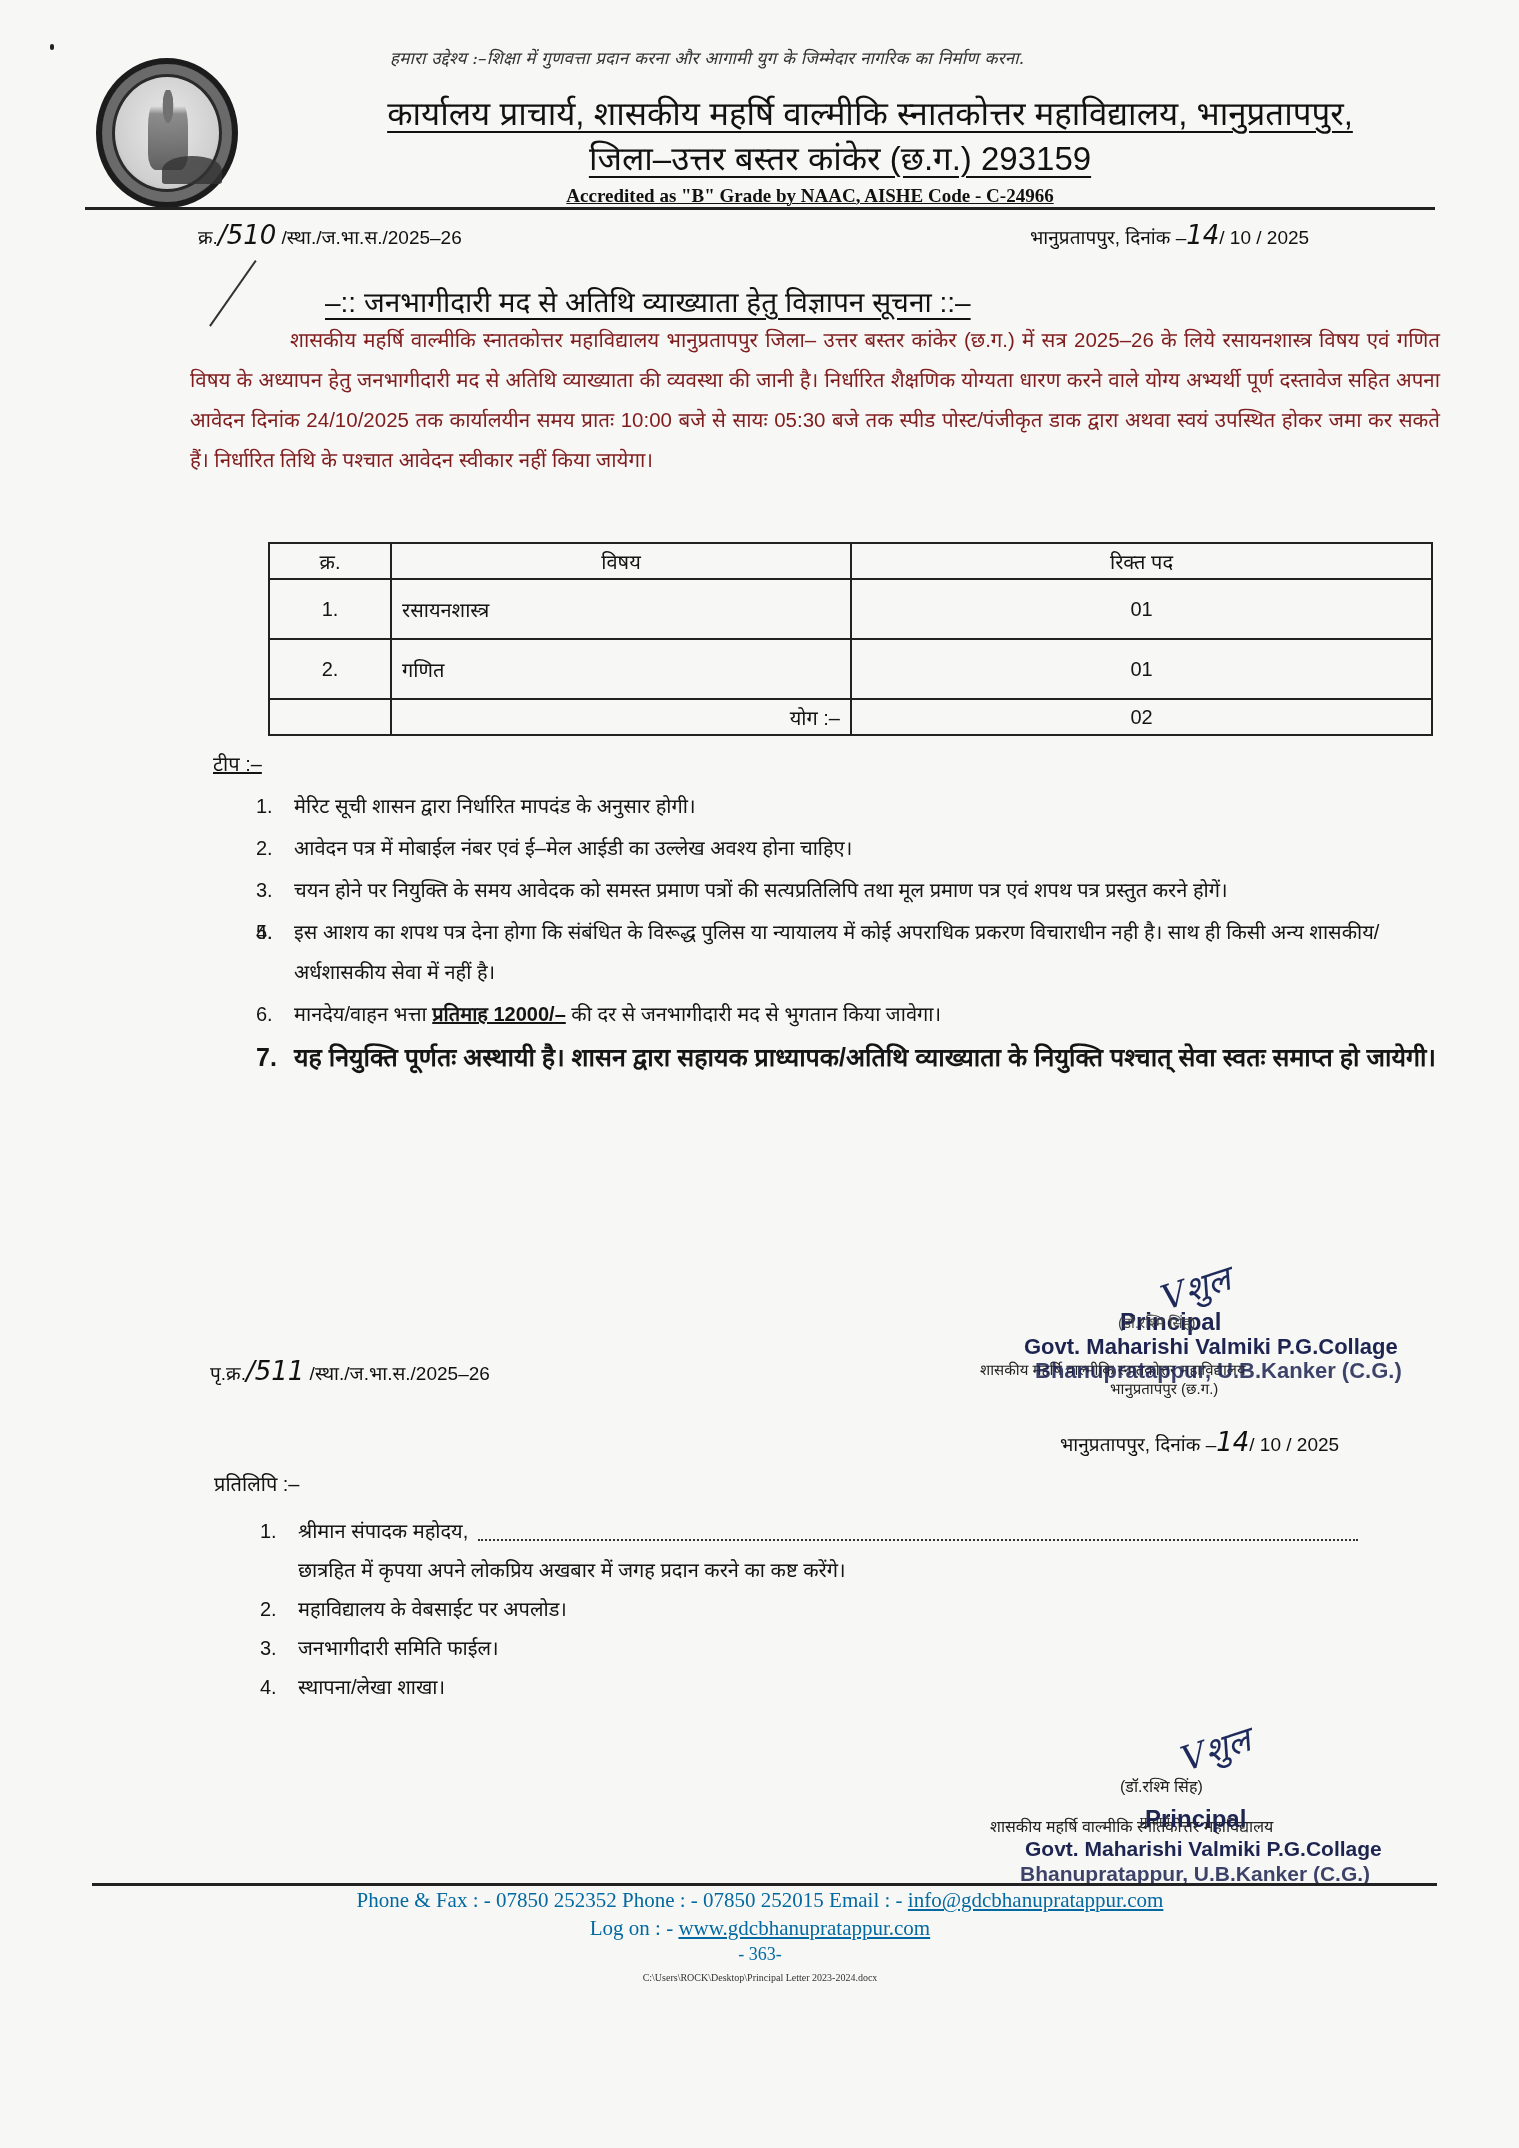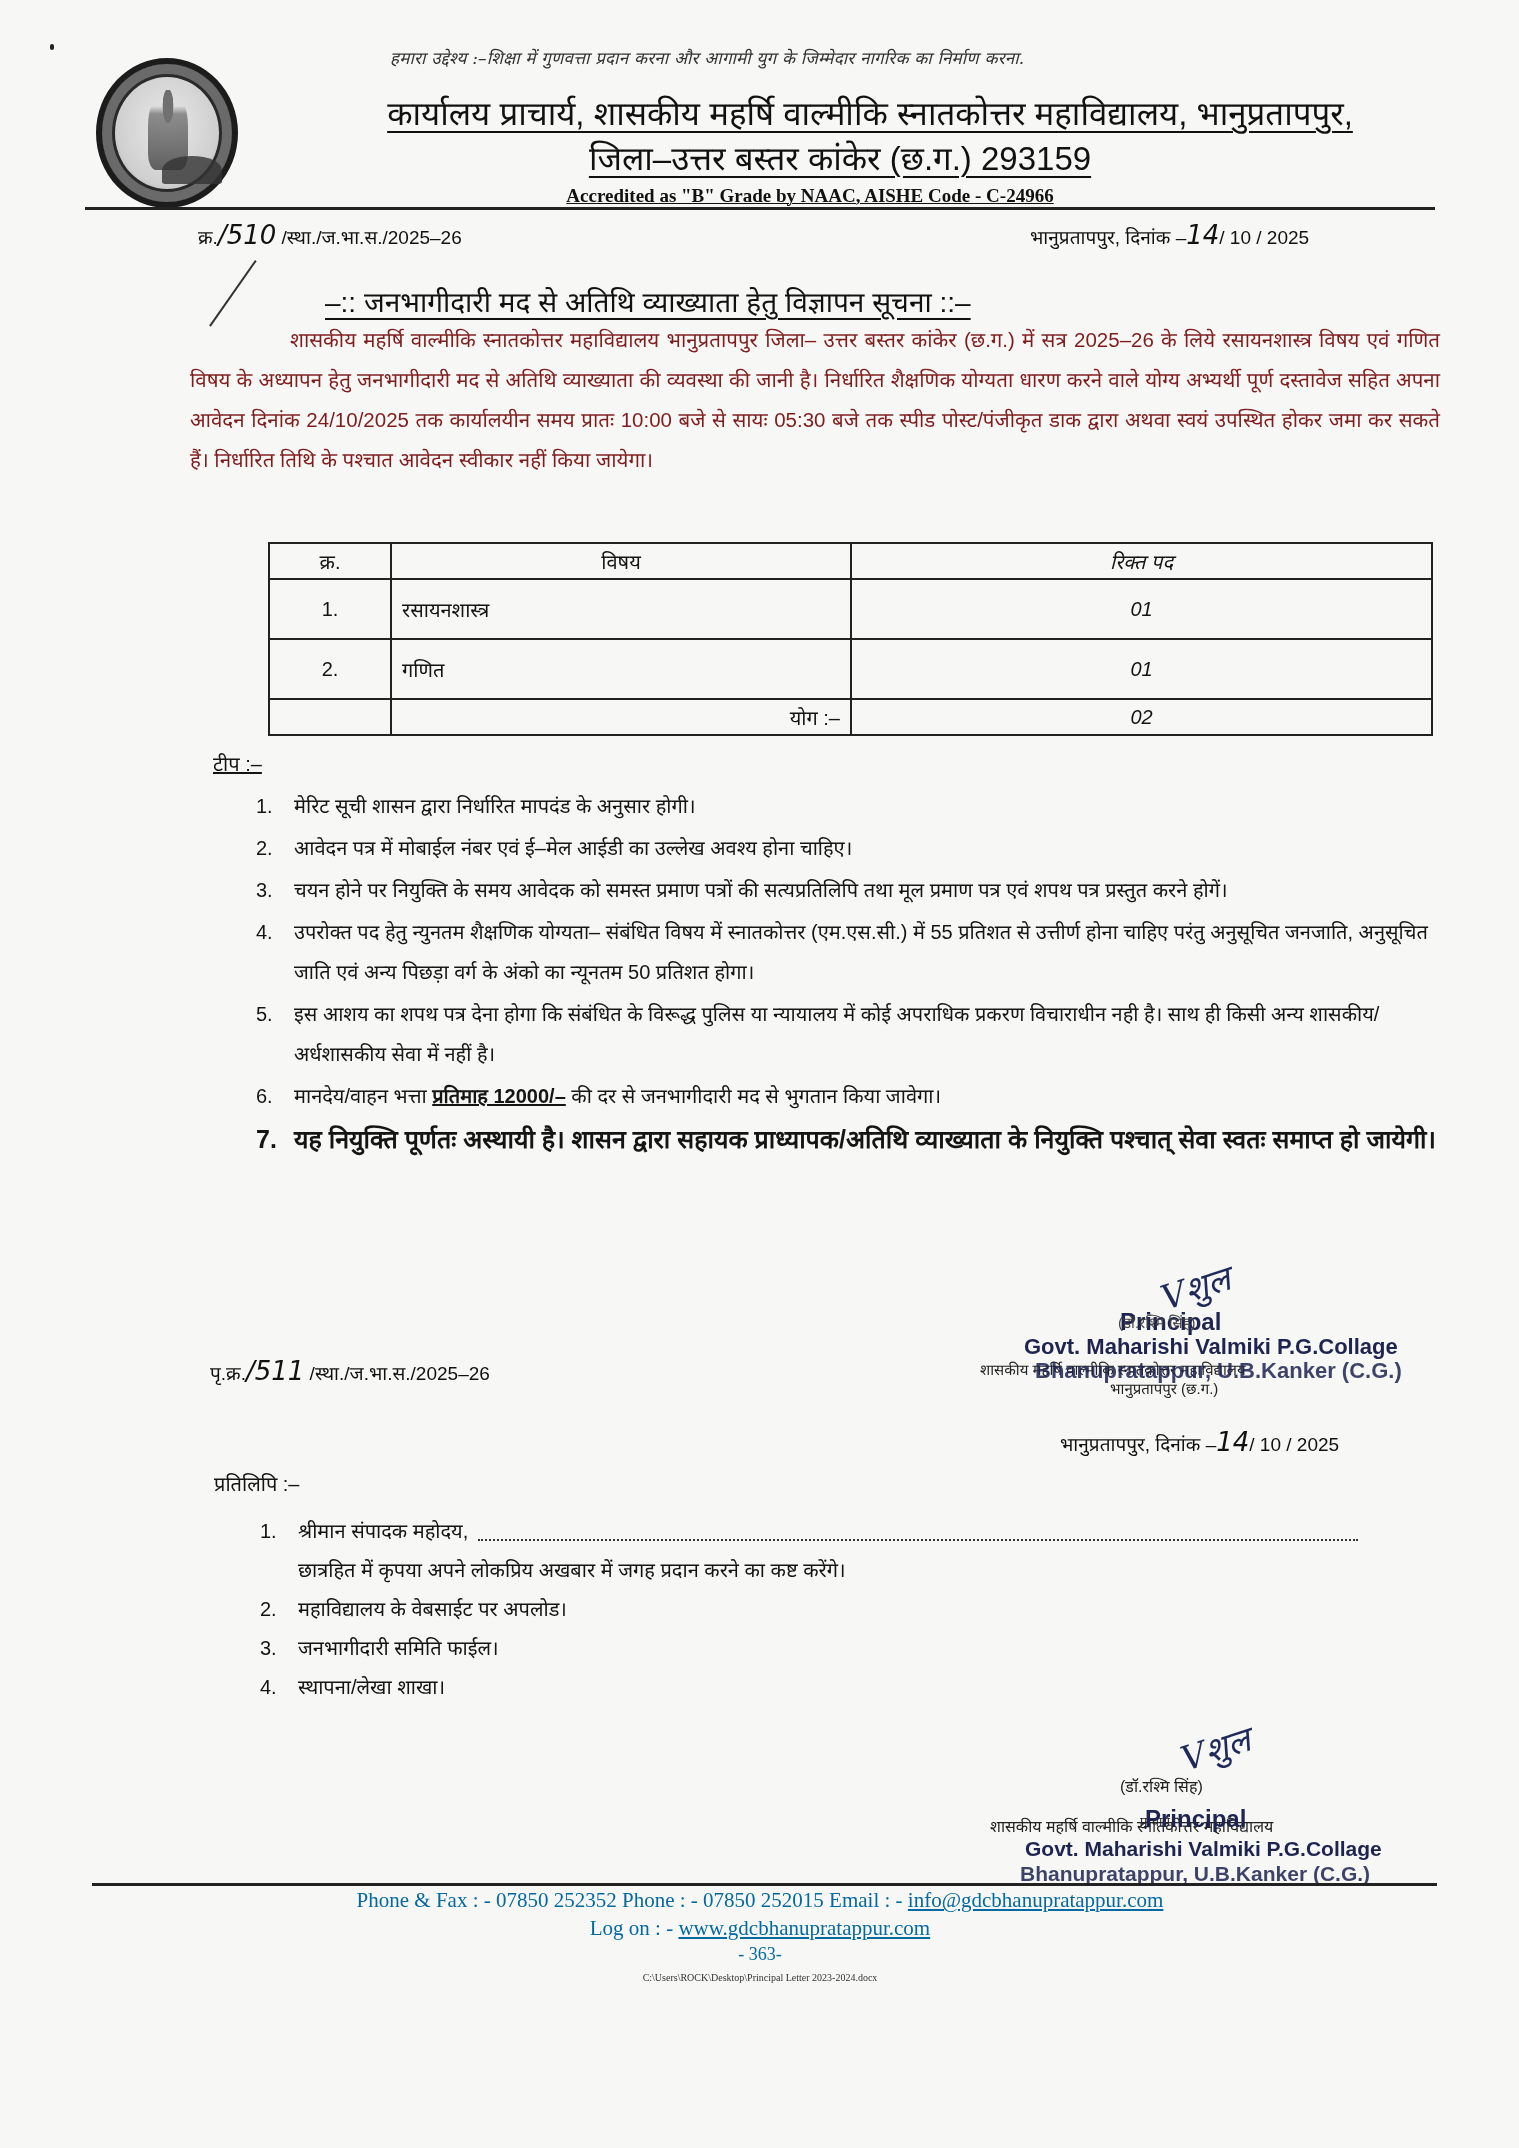--- a/index.html
+++ b/index.html
@@ -78,21 +78,21 @@
     .tbl {
       left: 268px; top: 542px; width: 1165px;
       border-collapse: collapse; font-size: 20px;
     }
     .tbl td, .tbl th { border: 2px solid #222; padding: 0 10px; font-weight: normal; }
     .tbl th { height: 34px; }
     .tbl tr.row td { height: 58px; }
     .tbl tr.total td { height: 34px; border-radius: 18px; }
     .c1 { width: 100px; text-align:center; }
     .c2 { width: 438px; text-align:left; }
-    .c3 { text-align:center;font-style:italic; }
+    .c3 { text-align:center; }
     .tbl th.c2 { text-align:center; }
     .right { text-align:right !important; }
 
     .tip { left: 213px; top: 750px; font-size: 20px; text-decoration: underline; }
     .notes { left: 250px; top: 786px; width: 1195px; font-size: 20px; color:#151515; }
     .note { position: relative; padding-left: 44px; line-height: 40px; margin-bottom: 2px; }
     .note .num { position: absolute; left: 6px; top: 0; }
     .note.big { font-size: 25px; font-weight: bold; line-height: 42px; }
     .ul { text-decoration: underline; font-weight: bold; }
 
@@ -178,21 +178,21 @@
     <td class="c3">02</td>
   </tr>
 </tbody>
   </table>
 
 <div class="abs tip">टीप :–</div>
 <div class="abs notes">
   <div class="note"><span class="num">1.</span><span>मेरिट सूची शासन द्वारा निर्धारित मापदंड के अनुसार होगी।</span></div>
   <div class="note"><span class="num">2.</span><span>आवेदन पत्र में मोबाईल नंबर एवं ई–मेल आईडी का उल्लेख अवश्य होना चाहिए।</span></div>
   <div class="note"><span class="num">3.</span><span>चयन होने पर नियुक्ति के समय आवेदक को समस्त प्रमाण पत्रों की सत्यप्रतिलिपि तथा मूल प्रमाण पत्र एवं शपथ पत्र प्रस्तुत करने होगें।</span></div>
-  <div class="note"><span class="num">4.</span><span>उपरोक्त पद हेतु न्युनतम शैक्षणिक योग्यता– संबंधित विषय में स्नातकोत्तर (एम.एस.सी.) में 55 प्रतिशत से उत्तीर्ण होना चाहिए परंतु अनुसूचित जनजाति, अनुसूचित जाति एवं अन्य पिछड़ा वर्ग के अंको का न्यूनतम 50 प्रतिशत होगा।</span></div>
+  <div class="note"><span class="num">4.</span></div>
   <div class="note"><span class="num">5.</span><span>इस आशय का शपथ पत्र देना होगा कि संबंधित के विरूद्ध पुलिस या न्यायालय में कोई अपराधिक प्रकरण विचाराधीन नही है। साथ ही किसी अन्य शासकीय/अर्धशासकीय सेवा में नहीं है।</span></div>
   <div class="note"><span class="num">6.</span><span>मानदेय/वाहन भत्ता </span><span class="ul">प्रतिमाह 12000/–</span><span> की दर से जनभागीदारी मद से भुगतान किया जावेगा।</span></div>
   <div class="note big"><span class="num">7.</span><span>यह नियुक्ति पूर्णतः अस्थायी है। शासन द्वारा सहायक प्राध्यापक/अतिथि व्याख्याता के नियुक्ति पश्चात् सेवा स्वतः समाप्त हो जायेगी।</span></div>
 </div>
 
 <div class="abs sig1">
   <span class="sig-scribble" style="left:120px;top:2px;">Vशुल</span>
   <span class="stamp-en" style="left:80px;top:46px;font-size:24px;">Principal</span>
   <span class="stamp-hi" style="left:78px;top:50px;color:#444;">(डॉ.रश्मि सिंह)</span>
   <span class="stamp-en" style="left:-16px;top:72px;">Govt. Maharishi Valmiki P.G.Collage</span>

